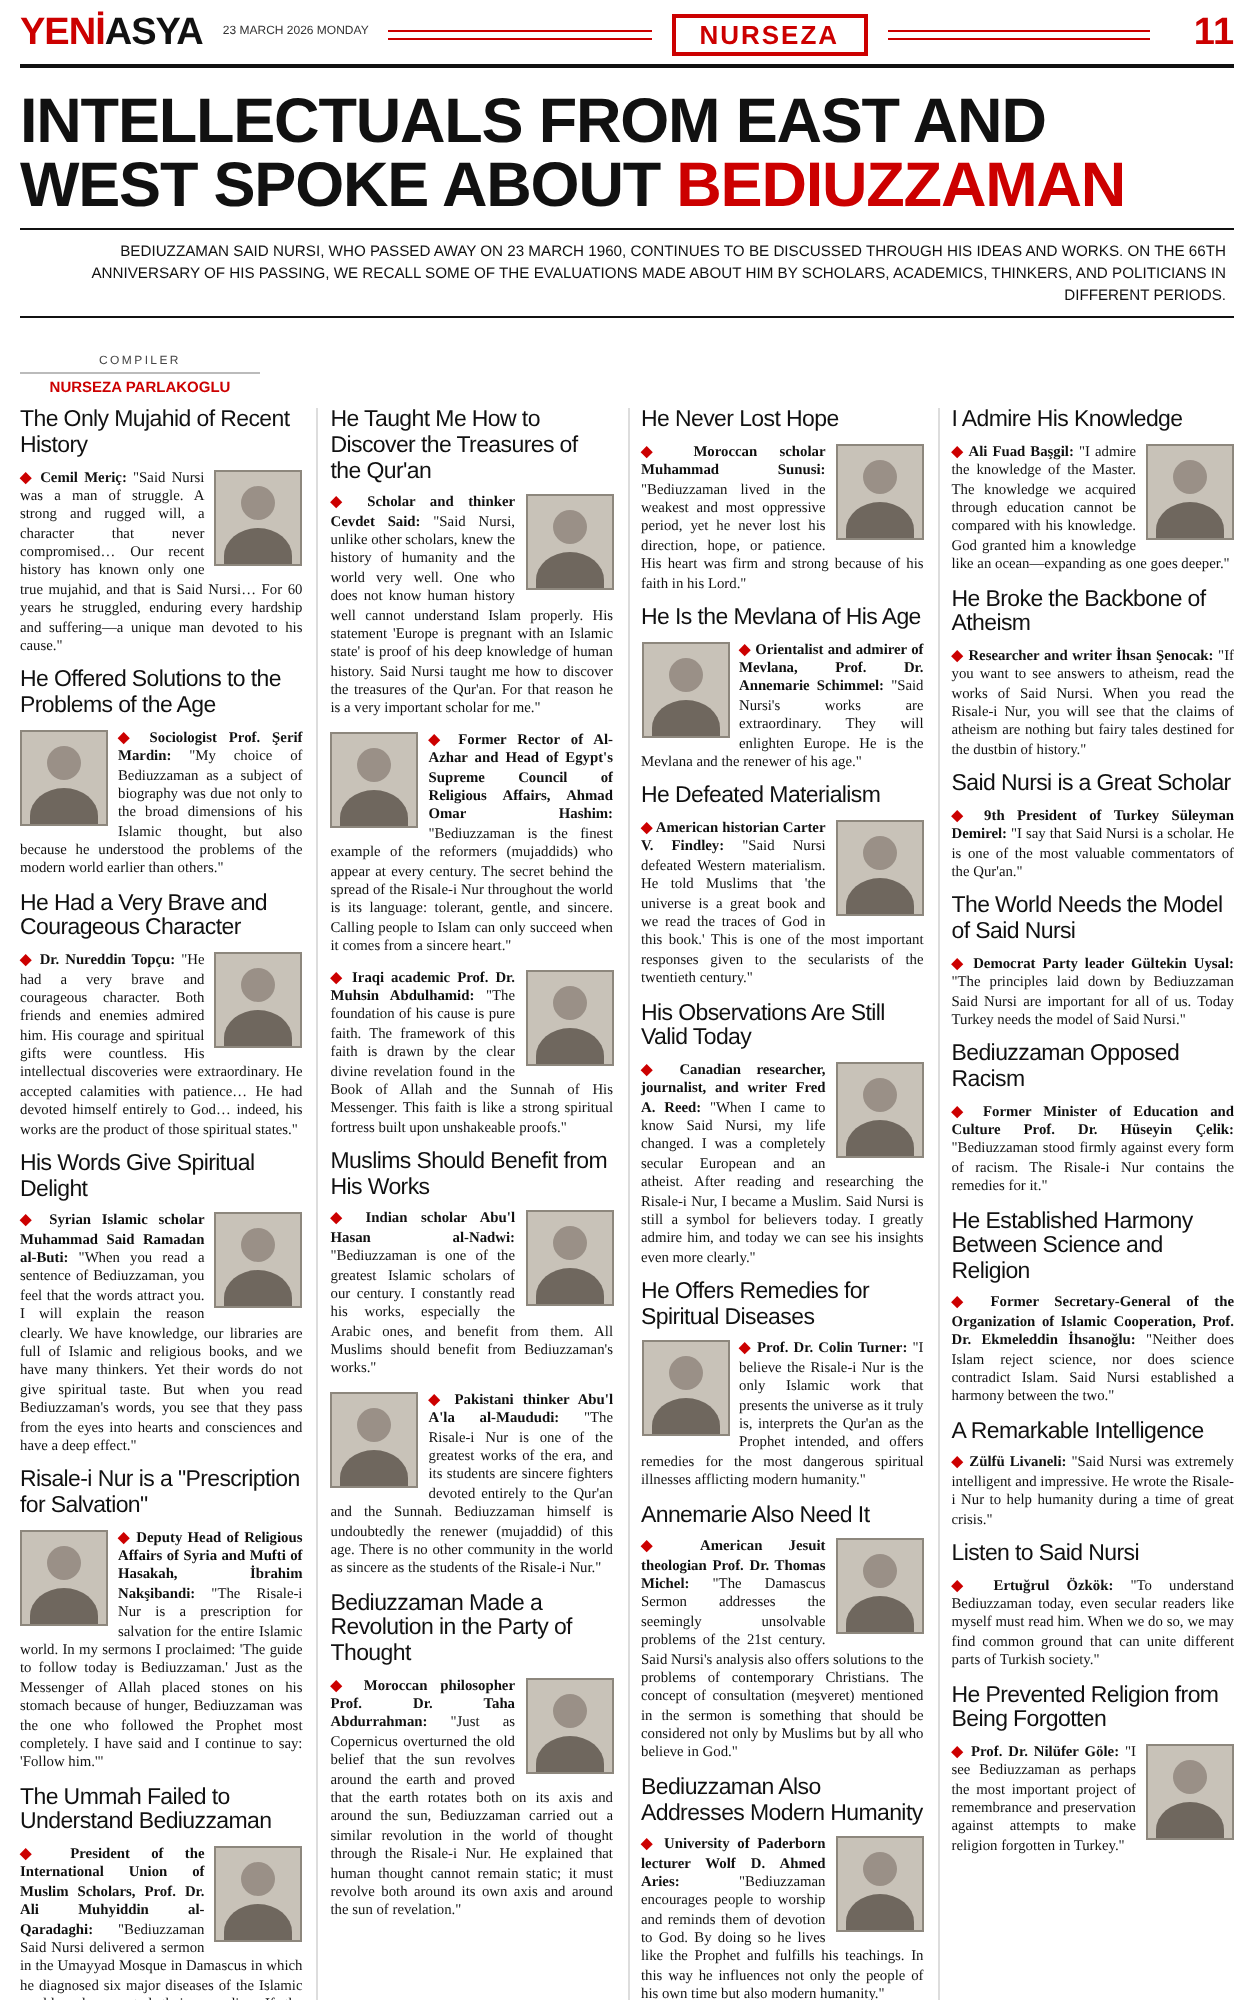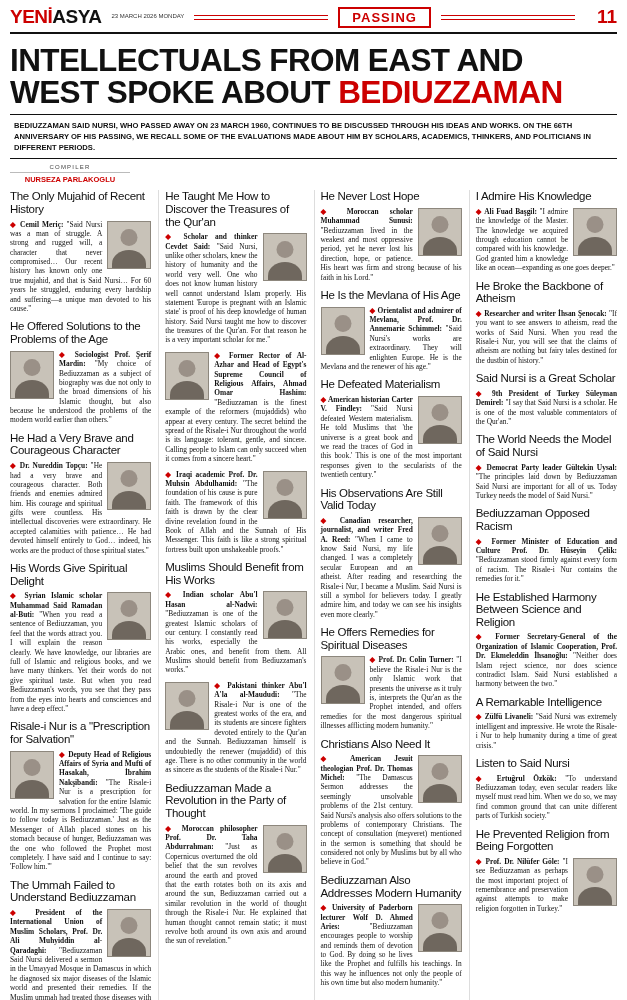--- a/index.html
+++ b/index.html
@@ -11,21 +11,21 @@
   .logo{font-family:"Liberation Sans",sans-serif;font-weight:bold;font-size:19px;letter-spacing:-0.5px;color:#111;white-space:nowrap;}
   .logo .red{color:#c00;}
   .mast-date{font-family:"Liberation Sans",sans-serif;font-size:6px;color:#333;margin-left:10px;line-height:1.25;text-align:center;}
   .mast-rule{flex:1;height:3px;border-top:1px solid #c00;border-bottom:1px solid #c00;margin:0 10px;}
   .current-box{border:2px solid #c00;color:#c00;font-family:"Liberation Sans",sans-serif;font-weight:bold;font-size:13px;letter-spacing:1px;padding:1px 12px;}
   .pagenum{font-family:"Liberation Sans",sans-serif;font-weight:bold;font-size:19px;color:#c00;margin-left:12px;}
 
   
   .headline{font-family:"Liberation Sans",sans-serif;font-weight:bold;font-size:31.5px;line-height:1.02;letter-spacing:-0.6px;margin:10px 0 6px 0;color:#111;}
   .headline .red{color:#c00;}
-  .deck{font-family:"Liberation Sans",sans-serif;font-weight:bold;font-size:7.6px;line-height:1.45;text-align:left;border-top:1px solid #111;border-bottom:1px solid #111;padding:5px 4px;margin-bottom:5px;}
+  .deck{font-family:"Liberation Sans",sans-serif;font-weight:normal;font-size:7.6px;line-height:1.45;text-align:right;border-top:1px solid #111;border-bottom:1px solid #111;padding:5px 4px;margin-bottom:19px;}
 
   
   .byline{width:120px;text-align:center;margin-bottom:6px;}
   .byline .cap{font-family:"Liberation Sans",sans-serif;font-size:6px;letter-spacing:1.2px;color:#444;border-bottom:1px solid #bbb;padding-bottom:2px;margin-bottom:2px;}
   .byline .name{font-family:"Liberation Sans",sans-serif;font-weight:bold;font-size:7.5px;color:#c00;}
 
   
   .cols{display:flex;gap:7px;}
   .col{width:147px;}
   .col.sep{border-left:1px solid #ddd;padding-left:6px;}
@@ -45,21 +45,21 @@
 </style>
 </head>
 <body>
 
 <div class="page">
 
   <div class="masthead">
     <div class="logo"><span class="red">YENİ</span><span>ASYA</span></div>
     <div class="mast-date">23 MARCH 2026 MONDAY</div>
     <div class="mast-rule"></div>
-    <div class="current-box">PASSING</div>
+    <div class="current-box">NURSEZA</div>
     <div class="mast-rule"></div>
     <div class="pagenum">11</div>
   </div>
 
   <div class="headline">
     <div>INTELLECTUALS FROM EAST AND</div>
     <div><span>WEST SPOKE ABOUT </span><span class="red">BEDIUZZAMAN</span></div>
   </div>
 
   <div class="deck">BEDIUZZAMAN SAID NURSI, WHO PASSED AWAY ON 23 MARCH 1960, CONTINUES TO BE DISCUSSED THROUGH HIS IDEAS AND WORKS. ON THE 66TH ANNIVERSARY OF HIS PASSING, WE RECALL SOME OF THE EVALUATIONS MADE ABOUT HIM BY SCHOLARS, ACADEMICS, THINKERS, AND POLITICIANS IN DIFFERENT PERIODS.</div>
@@ -218,21 +218,21 @@
         </div>
         <h2 class="sect">He Offers Remedies for Spiritual Diseases</h2>
         <div class="block">
           <div class="photo">
             <i></i>
             <b></b>
           </div>
           <div class="para"><span class="bullet">◆ </span><span class="lead">Prof. Dr. Colin Turner:</span> "I believe the Risale-i Nur is the only Islamic work that presents the universe as it truly is, interprets the Qur'an as the Prophet intended, and offers remedies for the most dangerous spiritual illnesses afflicting modern humanity."</div>
           <div class="clear"></div>
         </div>
-        <h2 class="sect">Christians Also Need It</h2>
+        <h2 class="sect">Annemarie Also Need It</h2>
         <div class="block">
           <div class="photo r">
             <i></i>
             <b></b>
           </div>
           <div class="para"><span class="bullet">◆ </span><span class="lead">American Jesuit theologian Prof. Dr. Thomas Michel:</span> "The Damascus Sermon addresses the seemingly unsolvable problems of the 21st century. Said Nursi's analysis also offers solutions to the problems of contemporary Christians. The concept of consultation (meşveret) mentioned in the sermon is something that should be considered not only by Muslims but by all who believe in God."</div>
           <div class="clear"></div>
         </div>
         <h2 class="sect">Bediuzzaman Also Addresses Modern Humanity</h2>
         <div class="block">

